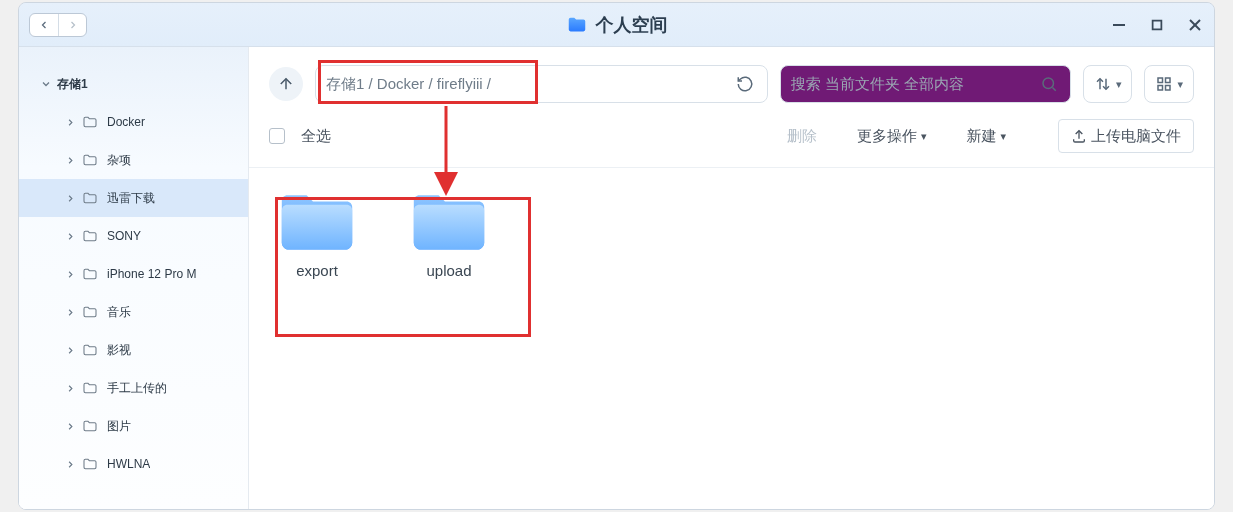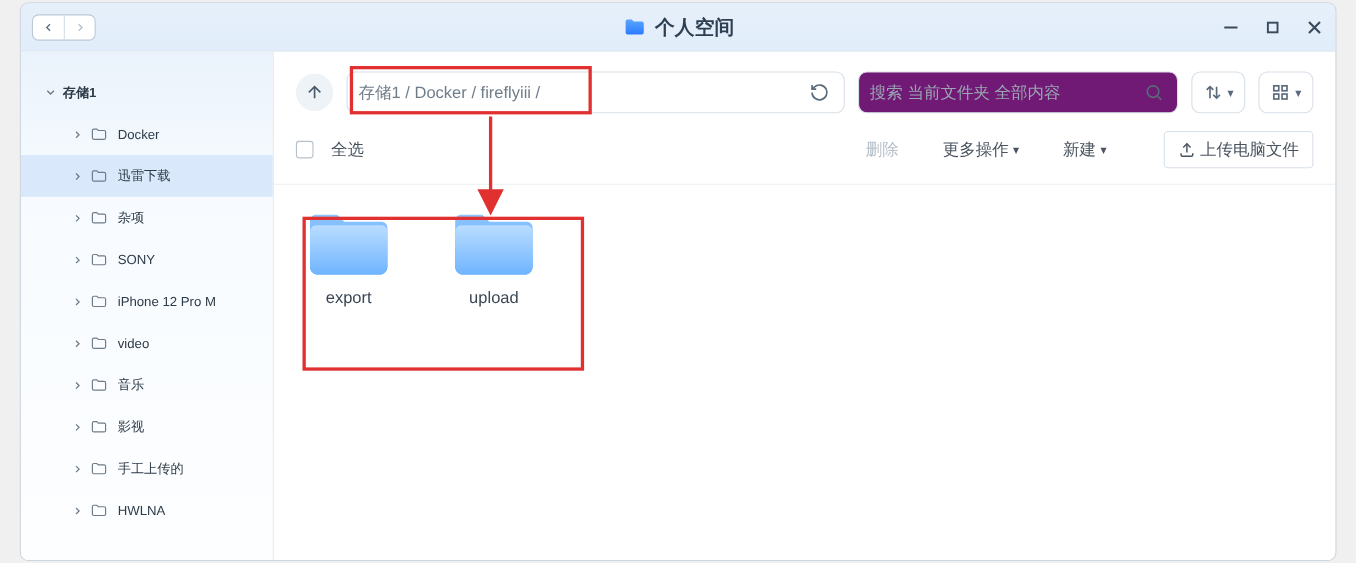--- a/index.html
+++ b/index.html
@@ -136,20 +136,33 @@
                 <polyline points="9 18 15 12 9 6"></polyline>
               </svg>
             </span>
             <span class="tree-folder">
               <svg viewBox="0 0 24 24" fill="none" stroke="#6f7c89" stroke-width="1.6">
                 <path d="M3 7a2 2 0 0 1 2-2h4l2 2h8a2 2 0 0 1 2 2v8a2 2 0 0 1-2 2H5a2 2 0 0 1-2-2V7z"></path>
               </svg>
             </span>
             <span class="tree-label">Docker</span>
           </div>
+          <div class="tree-row child">
+            <span class="tree-caret">
+              <svg viewBox="0 0 24 24" width="11" height="11" fill="none" stroke="currentColor" stroke-width="2.5">
+                <polyline points="9 18 15 12 9 6"></polyline>
+              </svg>
+            </span>
+            <span class="tree-folder">
+              <svg viewBox="0 0 24 24" fill="none" stroke="#6f7c89" stroke-width="1.6">
+                <path d="M3 7a2 2 0 0 1 2-2h4l2 2h8a2 2 0 0 1 2 2v8a2 2 0 0 1-2 2H5a2 2 0 0 1-2-2V7z"></path>
+              </svg>
+            </span>
+            <span class="tree-label">杂项</span>
+          </div>
           <div class="tree-row child selected">
             <span class="tree-caret">
               <svg viewBox="0 0 24 24" width="11" height="11" fill="none" stroke="currentColor" stroke-width="2.5">
                 <polyline points="9 18 15 12 9 6"></polyline>
               </svg>
             </span>
             <span class="tree-folder">
               <svg viewBox="0 0 24 24" fill="none" stroke="#6f7c89" stroke-width="1.6">
                 <path d="M3 7a2 2 0 0 1 2-2h4l2 2h8a2 2 0 0 1 2 2v8a2 2 0 0 1-2 2H5a2 2 0 0 1-2-2V7z"></path>
               </svg>
@@ -160,33 +173,20 @@
             <span class="tree-caret">
               <svg viewBox="0 0 24 24" width="11" height="11" fill="none" stroke="currentColor" stroke-width="2.5">
                 <polyline points="9 18 15 12 9 6"></polyline>
               </svg>
             </span>
             <span class="tree-folder">
               <svg viewBox="0 0 24 24" fill="none" stroke="#6f7c89" stroke-width="1.6">
                 <path d="M3 7a2 2 0 0 1 2-2h4l2 2h8a2 2 0 0 1 2 2v8a2 2 0 0 1-2 2H5a2 2 0 0 1-2-2V7z"></path>
               </svg>
             </span>
-            <span class="tree-label">杂项</span>
-          </div>
-          <div class="tree-row child">
-            <span class="tree-caret">
-              <svg viewBox="0 0 24 24" width="11" height="11" fill="none" stroke="currentColor" stroke-width="2.5">
-                <polyline points="9 18 15 12 9 6"></polyline>
-              </svg>
-            </span>
-            <span class="tree-folder">
-              <svg viewBox="0 0 24 24" fill="none" stroke="#6f7c89" stroke-width="1.6">
-                <path d="M3 7a2 2 0 0 1 2-2h4l2 2h8a2 2 0 0 1 2 2v8a2 2 0 0 1-2 2H5a2 2 0 0 1-2-2V7z"></path>
-              </svg>
-            </span>
             <span class="tree-label">SONY</span>
           </div>
           <div class="tree-row child">
             <span class="tree-caret">
               <svg viewBox="0 0 24 24" width="11" height="11" fill="none" stroke="currentColor" stroke-width="2.5">
                 <polyline points="9 18 15 12 9 6"></polyline>
               </svg>
             </span>
             <span class="tree-folder">
               <svg viewBox="0 0 24 24" fill="none" stroke="#6f7c89" stroke-width="1.6">
@@ -199,33 +199,20 @@
             <span class="tree-caret">
               <svg viewBox="0 0 24 24" width="11" height="11" fill="none" stroke="currentColor" stroke-width="2.5">
                 <polyline points="9 18 15 12 9 6"></polyline>
               </svg>
             </span>
             <span class="tree-folder">
               <svg viewBox="0 0 24 24" fill="none" stroke="#6f7c89" stroke-width="1.6">
                 <path d="M3 7a2 2 0 0 1 2-2h4l2 2h8a2 2 0 0 1 2 2v8a2 2 0 0 1-2 2H5a2 2 0 0 1-2-2V7z"></path>
               </svg>
             </span>
-            <span class="tree-label">video</span>
-          </div>
-          <div class="tree-row child">
-            <span class="tree-caret">
-              <svg viewBox="0 0 24 24" width="11" height="11" fill="none" stroke="currentColor" stroke-width="2.5">
-                <polyline points="9 18 15 12 9 6"></polyline>
-              </svg>
-            </span>
-            <span class="tree-folder">
-              <svg viewBox="0 0 24 24" fill="none" stroke="#6f7c89" stroke-width="1.6">
-                <path d="M3 7a2 2 0 0 1 2-2h4l2 2h8a2 2 0 0 1 2 2v8a2 2 0 0 1-2 2H5a2 2 0 0 1-2-2V7z"></path>
-              </svg>
-            </span>
             <span class="tree-label">音乐</span>
           </div>
           <div class="tree-row child">
             <span class="tree-caret">
               <svg viewBox="0 0 24 24" width="11" height="11" fill="none" stroke="currentColor" stroke-width="2.5">
                 <polyline points="9 18 15 12 9 6"></polyline>
               </svg>
             </span>
             <span class="tree-folder">
               <svg viewBox="0 0 24 24" fill="none" stroke="#6f7c89" stroke-width="1.6">
@@ -239,20 +226,33 @@
               <svg viewBox="0 0 24 24" width="11" height="11" fill="none" stroke="currentColor" stroke-width="2.5">
                 <polyline points="9 18 15 12 9 6"></polyline>
               </svg>
             </span>
             <span class="tree-folder">
               <svg viewBox="0 0 24 24" fill="none" stroke="#6f7c89" stroke-width="1.6">
                 <path d="M3 7a2 2 0 0 1 2-2h4l2 2h8a2 2 0 0 1 2 2v8a2 2 0 0 1-2 2H5a2 2 0 0 1-2-2V7z"></path>
               </svg>
             </span>
             <span class="tree-label">手工上传的</span>
+          </div>
+          <div class="tree-row child">
+            <span class="tree-caret">
+              <svg viewBox="0 0 24 24" width="11" height="11" fill="none" stroke="currentColor" stroke-width="2.5">
+                <polyline points="9 18 15 12 9 6"></polyline>
+              </svg>
+            </span>
+            <span class="tree-folder">
+              <svg viewBox="0 0 24 24" fill="none" stroke="#6f7c89" stroke-width="1.6">
+                <path d="M3 7a2 2 0 0 1 2-2h4l2 2h8a2 2 0 0 1 2 2v8a2 2 0 0 1-2 2H5a2 2 0 0 1-2-2V7z"></path>
+              </svg>
+            </span>
+            <span class="tree-label">图片</span>
           </div>
           <div class="tree-row child">
             <span class="tree-caret">
               <svg viewBox="0 0 24 24" width="11" height="11" fill="none" stroke="currentColor" stroke-width="2.5">
                 <polyline points="9 18 15 12 9 6"></polyline>
               </svg>
             </span>
             <span class="tree-folder">
               <svg viewBox="0 0 24 24" fill="none" stroke="#6f7c89" stroke-width="1.6">
                 <path d="M3 7a2 2 0 0 1 2-2h4l2 2h8a2 2 0 0 1 2 2v8a2 2 0 0 1-2 2H5a2 2 0 0 1-2-2V7z"></path>

